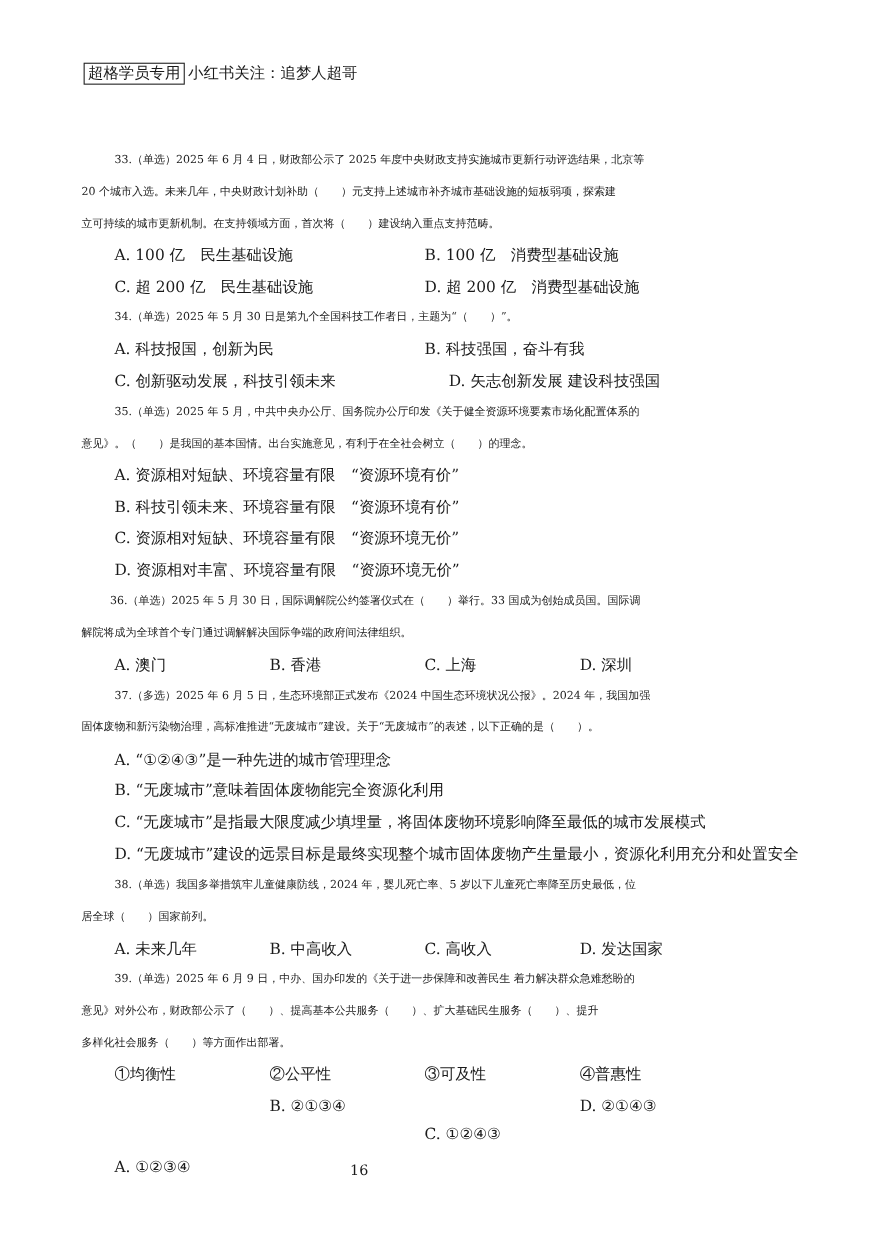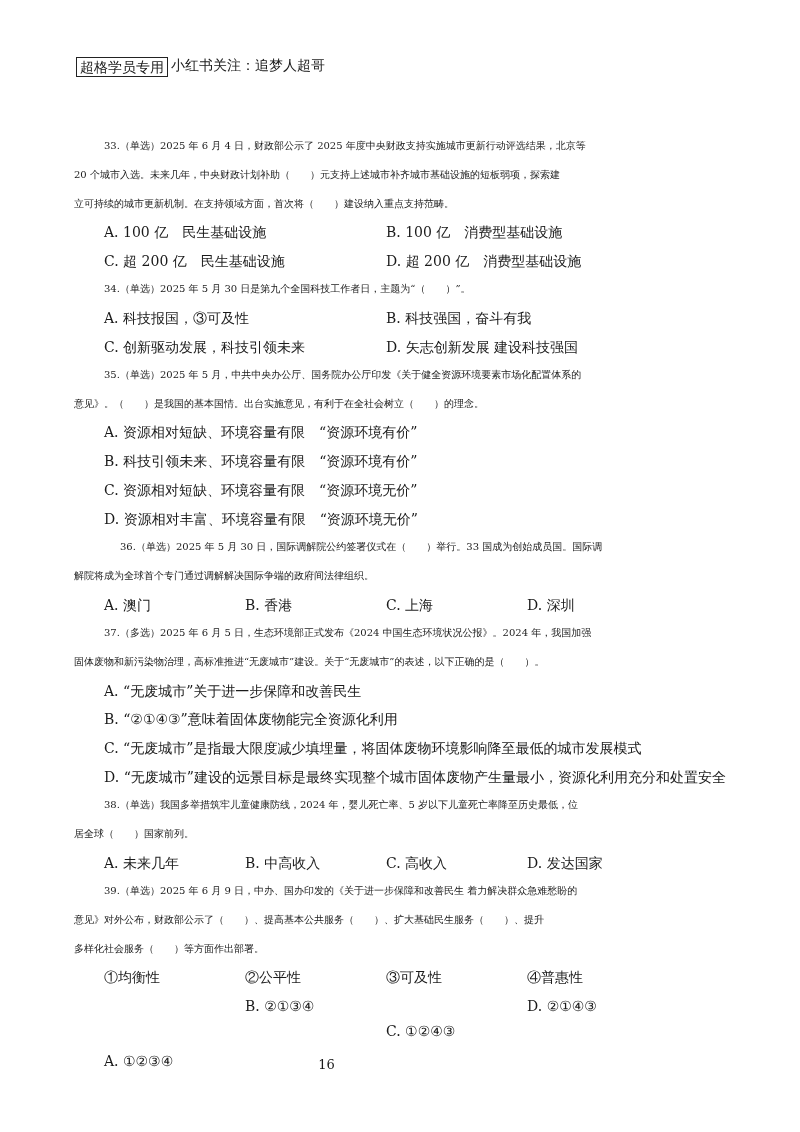--- a/index.html
+++ b/index.html
@@ -3,21 +3,21 @@
 <meta charset="utf-8">
 <style>
   html, body { margin: 0; padding: 0; background: #ffffff; }
   body {
     width: 800px; height: 1132px; position: relative; overflow: hidden;
     font-family: "DejaVu Serif", "Liberation Serif", serif;
     color: #1a1a1a;
   }
   .header {
     position: absolute; left: 76px; top: 57px;
-    display: flex; font-size: 14px; line-height: 16px;
+    display: flex; align-items: center; font-size: 14px; line-height: 16px;
   }
   .header .badge {
     border: 1px solid #222; padding: 1px 3px; margin-right: 3px;
   }
   .content { position: absolute; left: 0; top: 0; width: 800px; }
   .line {
     position: absolute; font-size: 10px; line-height: 18px; white-space: nowrap;
   }
   .opt { position: absolute; font-size: 14px; line-height: 18px; white-space: nowrap; }
   .page-num {
@@ -37,43 +37,43 @@
 
   <div class="line" style="left:104px;top:137px">33.（单选）2025 年 6 月 4 日，财政部公示了 2025 年度中央财政支持实施城市更新行动评选结果，北京等</div>
   <div class="line" style="left:74px;top:166px">20 个城市入选。未来几年，中央财政计划补助（　　）元支持上述城市补齐城市基础设施的短板弱项，探索建</div>
   <div class="line" style="left:74px;top:195px">立可持续的城市更新机制。在支持领域方面，首次将（　　）建设纳入重点支持范畴。</div>
   <div class="opt" style="left:104px;top:223px">A. 100 亿　民生基础设施</div>
   <div class="opt" style="left:386px;top:223px">B. 100 亿　消费型基础设施</div>
   <div class="opt" style="left:104px;top:252px">C. 超 200 亿　民生基础设施</div>
   <div class="opt" style="left:386px;top:252px">D. 超 200 亿　消费型基础设施</div>
 
   <div class="line" style="left:104px;top:280px">34.（单选）2025 年 5 月 30 日是第九个全国科技工作者日，主题为“（　　）”。</div>
-  <div class="opt" style="left:104px;top:309px">A. 科技报国，③可及性</div>
+  <div class="opt" style="left:104px;top:309px">A. 科技报国，创新为民</div>
   <div class="opt" style="left:386px;top:309px">B. 科技强国，奋斗有我</div>
   <div class="opt" style="left:104px;top:338px">C. 创新驱动发展，科技引领未来</div>
-  <div class="opt" style="left:386px;top:338px">D. 矢志创新发展 建设科技强国</div>
+  <div class="opt" style="left:408px;top:338px">D. 矢志创新发展 建设科技强国</div>
 
   <div class="line" style="left:104px;top:366px">35.（单选）2025 年 5 月，中共中央办公厅、国务院办公厅印发《关于健全资源环境要素市场化配置体系的</div>
   <div class="line" style="left:74px;top:395px">意见》。（　　）是我国的基本国情。出台实施意见，有利于在全社会树立（　　）的理念。</div>
   <div class="opt" style="left:104px;top:423px">A. 资源相对短缺、环境容量有限　“资源环境有价”</div>
   <div class="opt" style="left:104px;top:452px">B. 科技引领未来、环境容量有限　“资源环境有价”</div>
   <div class="opt" style="left:104px;top:481px">C. 资源相对短缺、环境容量有限　“资源环境无价”</div>
   <div class="opt" style="left:104px;top:510px">D. 资源相对丰富、环境容量有限　“资源环境无价”</div>
 
-  <div class="line" style="left:120px;top:538px">36.（单选）2025 年 5 月 30 日，国际调解院公约签署仪式在（　　）举行。33 国成为创始成员国。国际调</div>
+  <div class="line" style="left:100px;top:538px">36.（单选）2025 年 5 月 30 日，国际调解院公约签署仪式在（　　）举行。33 国成为创始成员国。国际调</div>
   <div class="line" style="left:74px;top:567px">解院将成为全球首个专门通过调解解决国际争端的政府间法律组织。</div>
   <div class="opt" style="left:104px;top:596px">A. 澳门</div>
   <div class="opt" style="left:245px;top:596px">B. 香港</div>
   <div class="opt" style="left:386px;top:596px">C. 上海</div>
   <div class="opt" style="left:527px;top:596px">D. 深圳</div>
 
   <div class="line" style="left:104px;top:624px">37.（多选）2025 年 6 月 5 日，生态环境部正式发布《2024 中国生态环境状况公报》。2024 年，我国加强</div>
   <div class="line" style="left:74px;top:653px">固体废物和新污染物治理，高标准推进“无废城市”建设。关于“无废城市”的表述，以下正确的是（　　）。</div>
-  <div class="opt" style="left:104px;top:682px">A. “无废城市”关于进一步保障和改善民生</div>
-  <div class="opt" style="left:104px;top:710px">B. “②①④③”意味着固体废物能完全资源化利用</div>
+  <div class="opt" style="left:104px;top:682px">A. “①②④③”是一种先进的城市管理理念</div>
+  <div class="opt" style="left:104px;top:710px">B. “无废城市”意味着固体废物能完全资源化利用</div>
   <div class="opt" style="left:104px;top:739px">C. “无废城市”是指最大限度减少填埋量，将固体废物环境影响降至最低的城市发展模式</div>
   <div class="opt" style="left:104px;top:768px">D. “无废城市”建设的远景目标是最终实现整个城市固体废物产生量最小，资源化利用充分和处置安全</div>
 
   <div class="line" style="left:104px;top:796px">38.（单选）我国多举措筑牢儿童健康防线，2024 年，婴儿死亡率、5 岁以下儿童死亡率降至历史最低，位</div>
   <div class="line" style="left:74px;top:825px">居全球（　　）国家前列。</div>
   <div class="opt" style="left:104px;top:854px">A. 未来几年</div>
   <div class="opt" style="left:245px;top:854px">B. 中高收入</div>
   <div class="opt" style="left:386px;top:854px">C. 高收入</div>
   <div class="opt" style="left:527px;top:854px">D. 发达国家</div>
 

